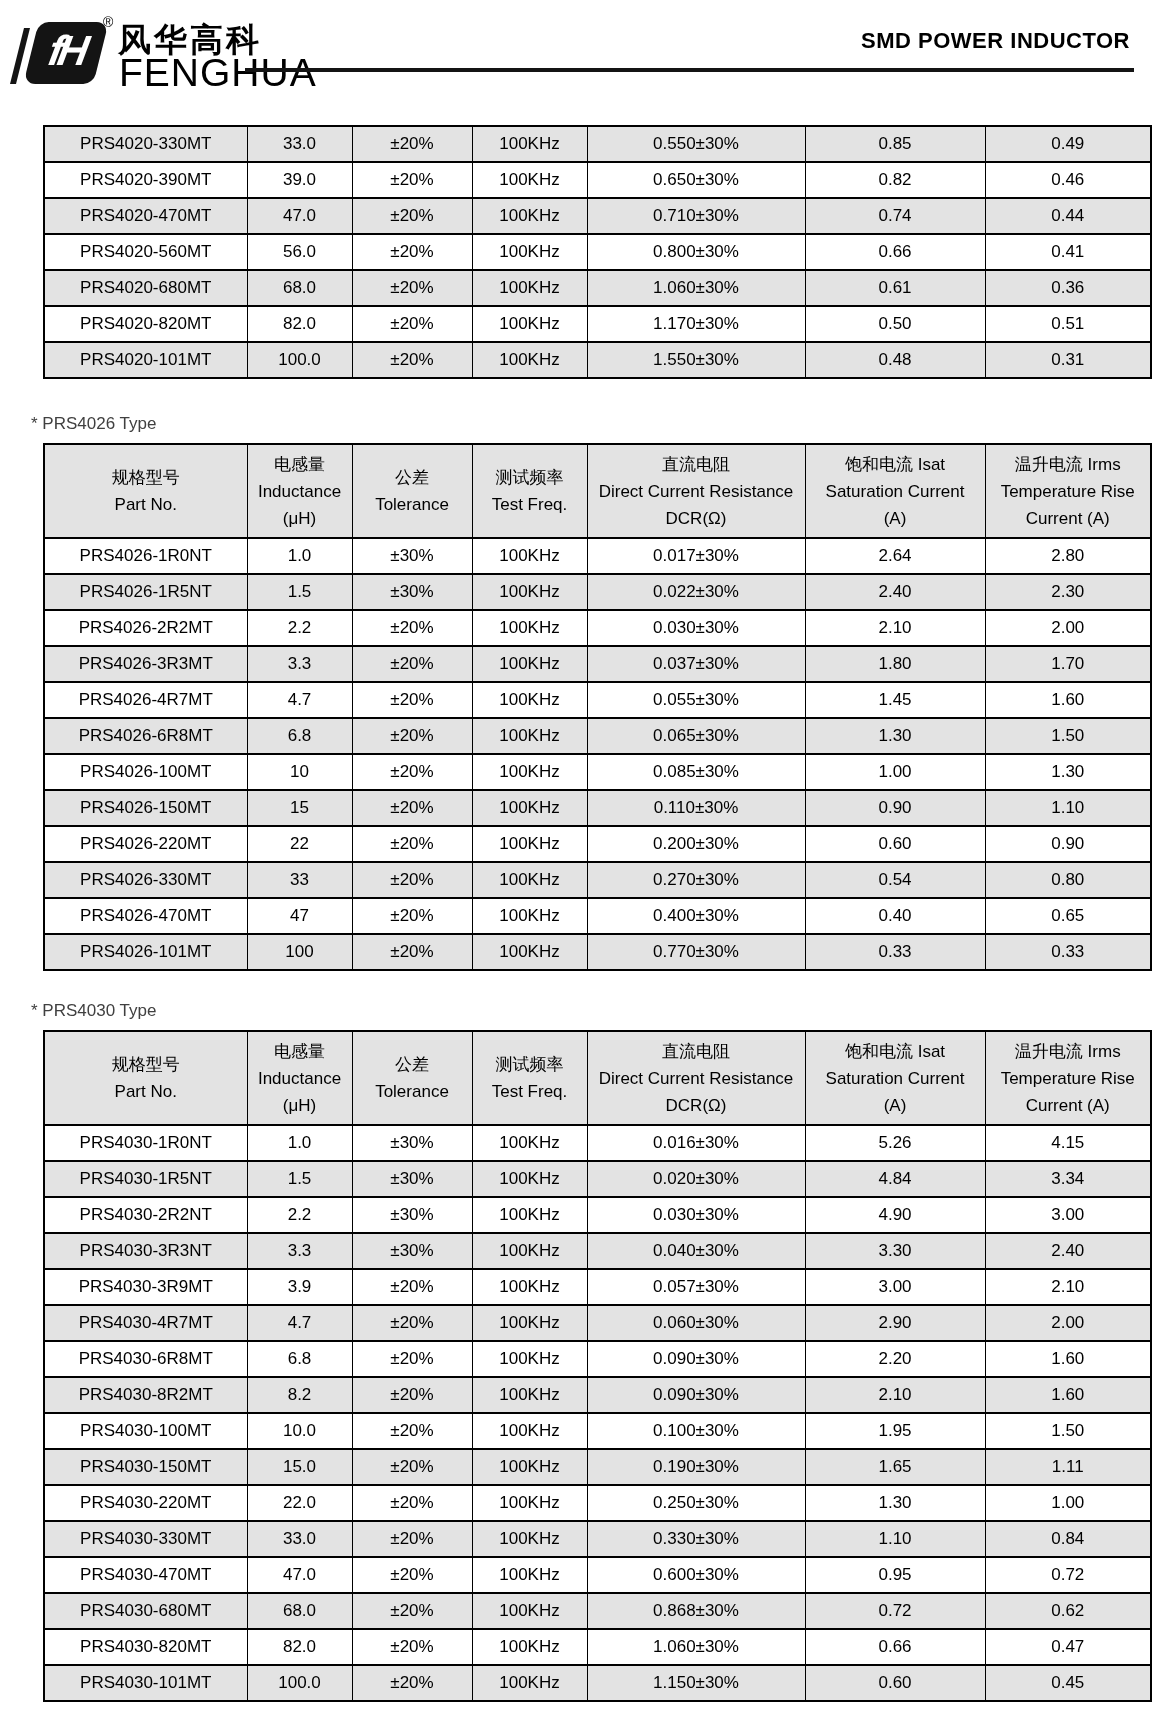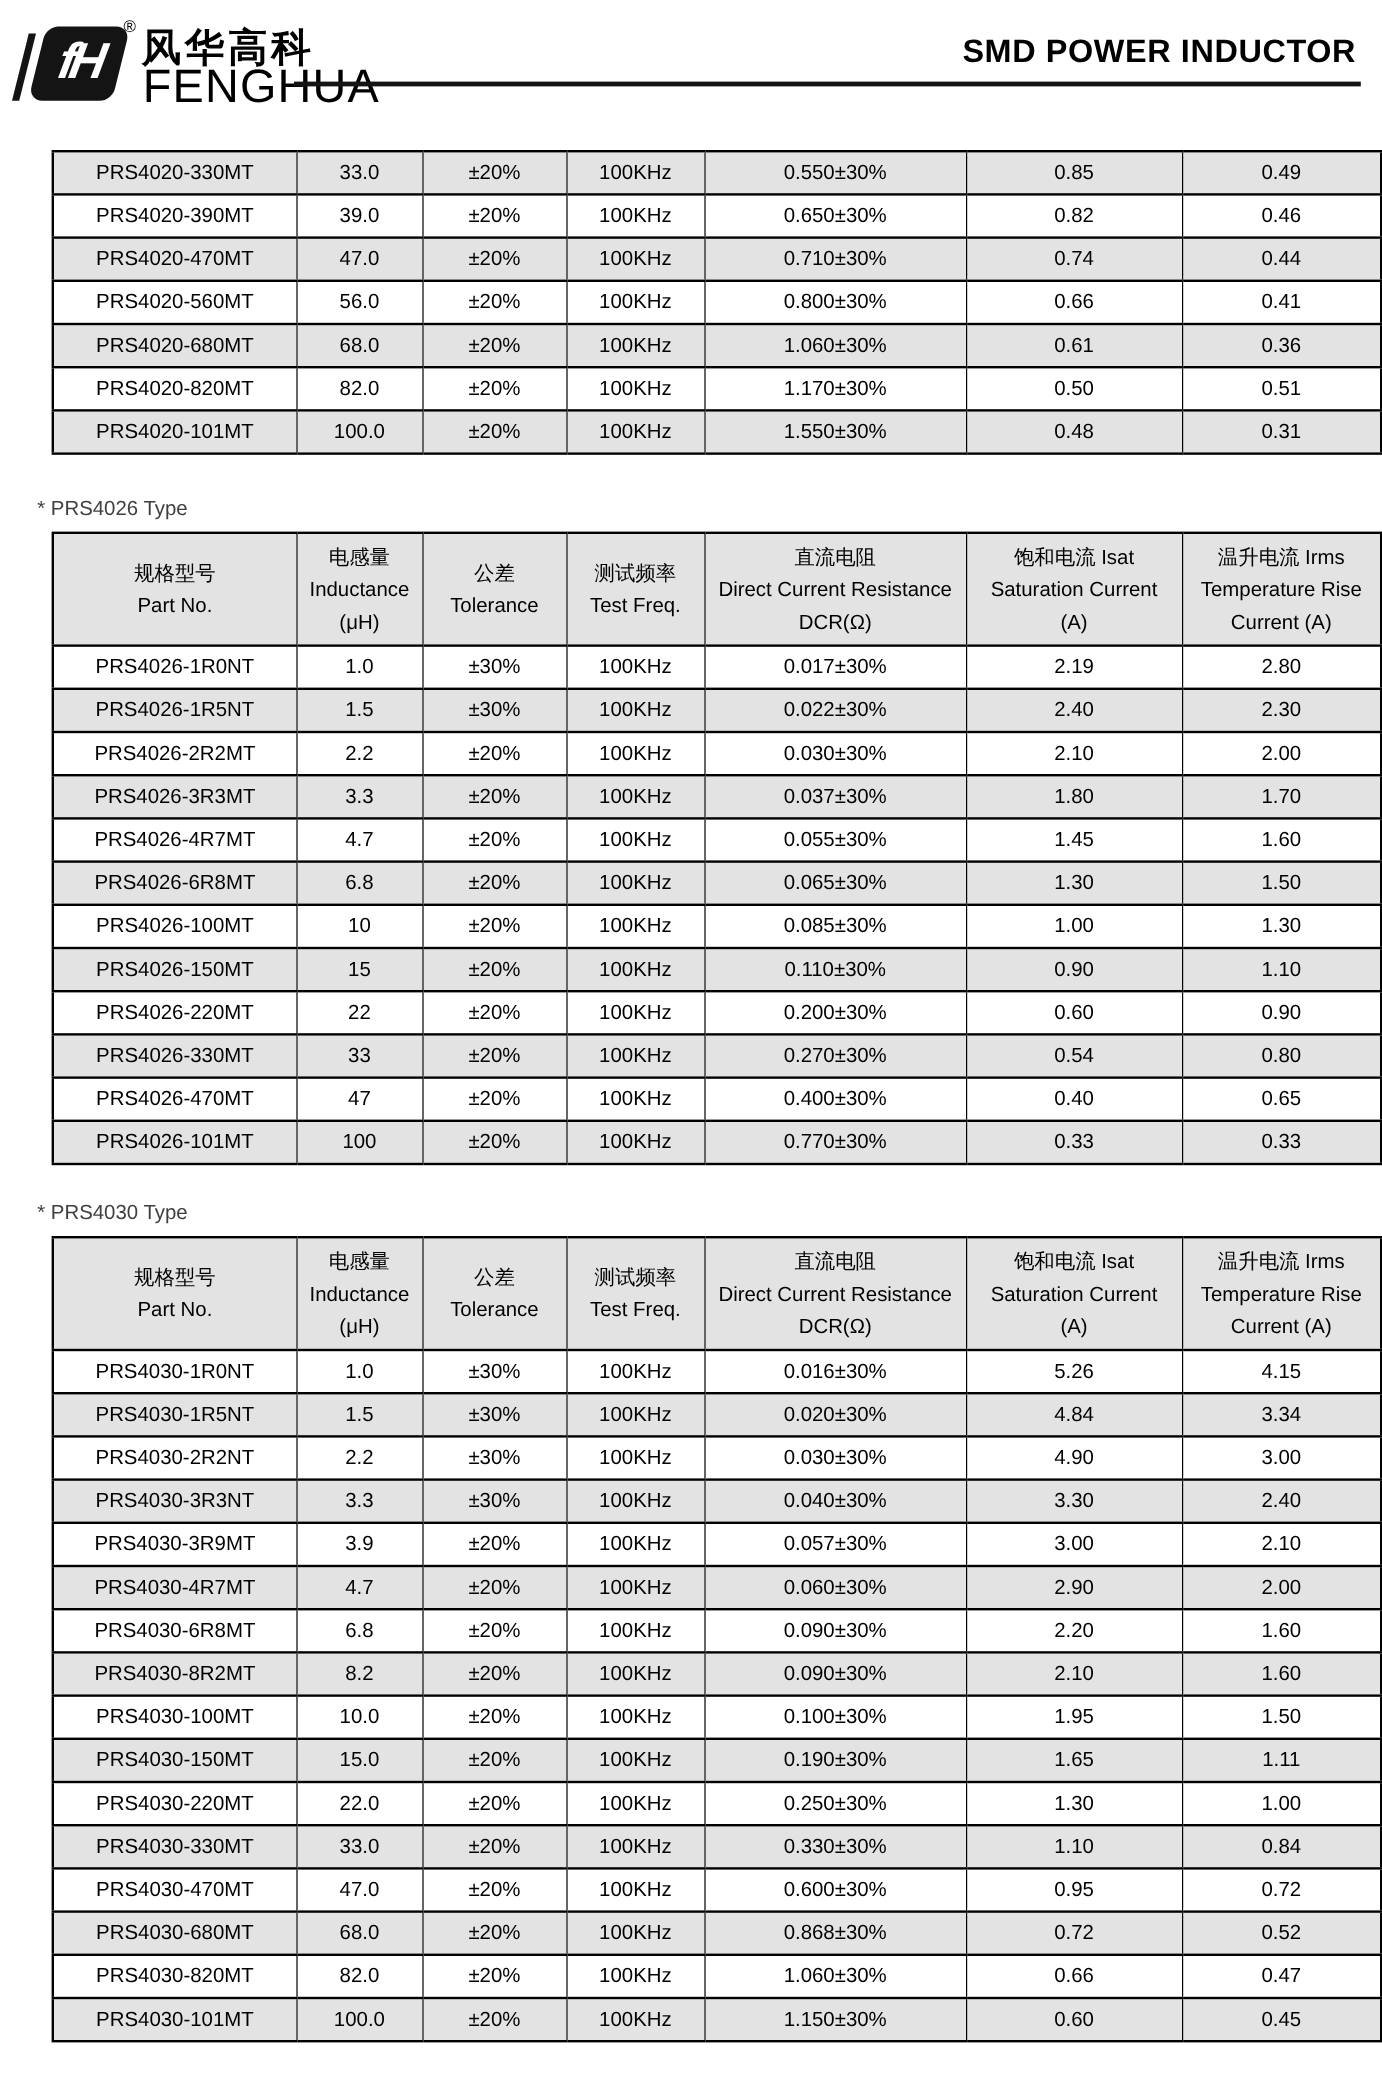--- a/index.html
+++ b/index.html
@@ -7,21 +7,21 @@
   .page { position:relative; width:1152px; height:1728px; overflow:hidden; background:#fff; }
 
   
   .doc-header { position:absolute; left:0; top:0; width:1152px; height:95px; }
   .logo-slash { position:absolute; left:17px; top:28px; width:6px; height:56px; background:#141414; transform:skewX(-14deg); }
   .logo-block { position:absolute; left:31px; top:22px; width:70px; height:62px; background:#141414; border-radius:10px 12px 10px 12px; transform:skewX(-14deg); text-align:center; }
   .logo-block span { display:block; color:#fff; font-weight:bold; font-style:italic; font-size:42px; line-height:58px; letter-spacing:-5px; transform:skewX(4deg); }
   .reg-mark { position:absolute; left:103px; top:14px; font-size:14px; }
   .brand-cn { position:absolute; left:118px; top:18px; font-size:33px; font-weight:bold; letter-spacing:3px; }
   .brand-en { position:absolute; left:119px; top:51px; font-size:39px; font-weight:normal; letter-spacing:1px; }
-  .doc-title { position:absolute; right:22px; top:28px; font-size:27px; font-weight:bold; letter-spacing:0.5px; }
+  .doc-title { position:absolute; right:22px; top:28px; font-size:22px; font-weight:bold; letter-spacing:0.5px; }
   .head-rule { position:absolute; left:245px; top:68px; width:889px; height:4px; background:#141414; }
 
   
   .section-label { position:absolute; left:31px; font-size:17px; color:#404040;text-align:right; }
   .label-4026 { top:414px; }
   .label-4030 { top:1001px; }
 
   .tbl-wrap { position:absolute; left:43px; }
   .wrap-4020 { top:125px; }
   .wrap-4026 { top:443px; }
@@ -186,21 +186,21 @@
           </th>
         </tr>
       </thead>
       <tbody>
           <tr>
             <td>PRS4026-1R0NT</td>
             <td>1.0</td>
             <td>±30%</td>
             <td>100KHz</td>
             <td>0.017±30%</td>
-            <td>2.19</td>
+            <td>2.64</td>
             <td>2.80</td>
           </tr>
           <tr class="shade">
             <td>PRS4026-1R5NT</td>
             <td>1.5</td>
             <td>±30%</td>
             <td>100KHz</td>
             <td>0.022±30%</td>
             <td>2.40</td>
             <td>2.30</td>
@@ -465,21 +465,21 @@
             <td>0.95</td>
             <td>0.72</td>
           </tr>
           <tr class="shade">
             <td>PRS4030-680MT</td>
             <td>68.0</td>
             <td>±20%</td>
             <td>100KHz</td>
             <td>0.868±30%</td>
             <td>0.72</td>
-            <td>0.52</td>
+            <td>0.62</td>
           </tr>
           <tr>
             <td>PRS4030-820MT</td>
             <td>82.0</td>
             <td>±20%</td>
             <td>100KHz</td>
             <td>1.060±30%</td>
             <td>0.66</td>
             <td>0.47</td>
           </tr>

